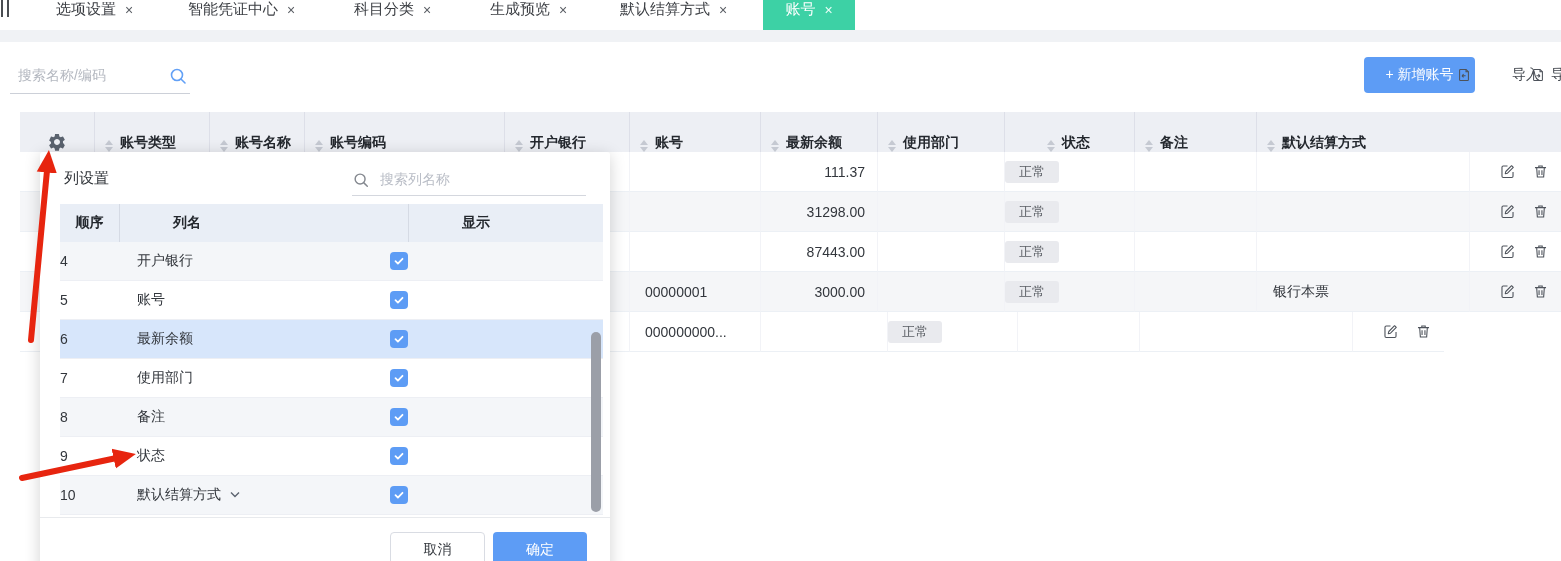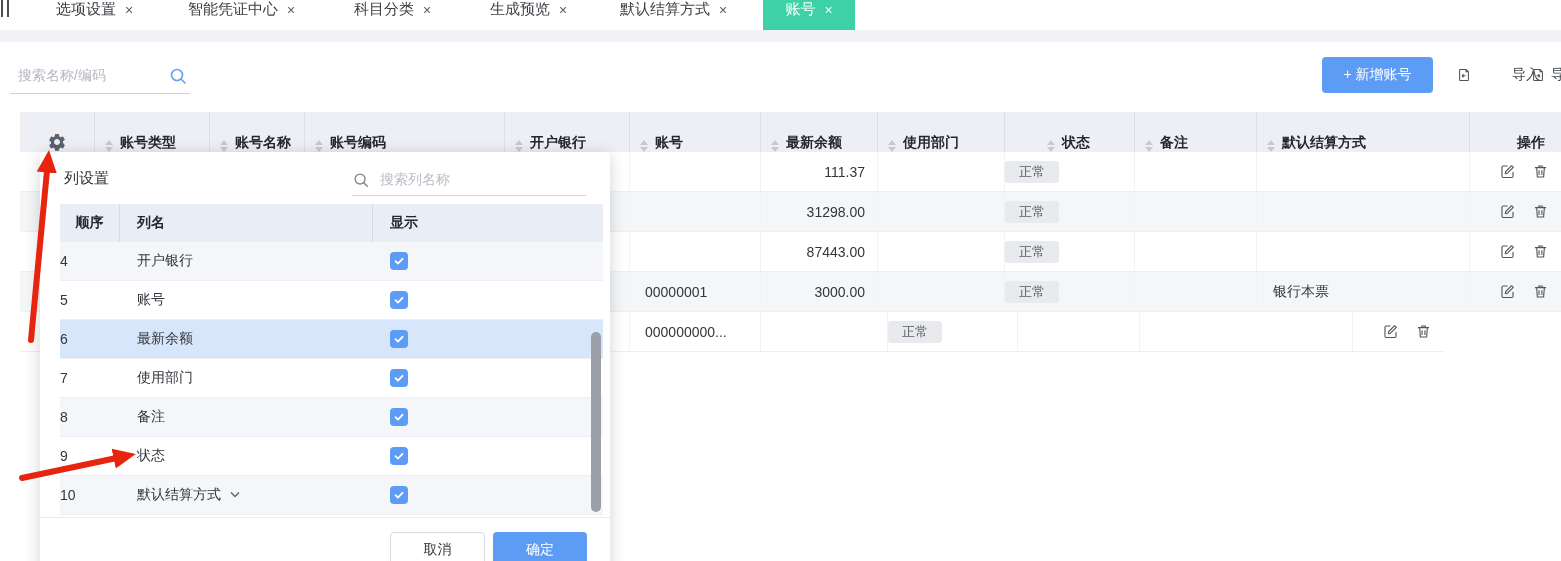--- a/index.html
+++ b/index.html
@@ -19,21 +19,21 @@
           border-left:2px solid #4a4d52; border-right:2px solid #4a4d52; }
   .graybar { position:absolute; left:0; top:30px; width:1561px; height:12px; background:#f0f2f5; }
 
   
   .main-search { position:absolute; left:10px; top:58px; width:180px; height:36px;
                  border-bottom:1px solid #ccd0d8; display:flex; align-items:center; }
   .main-search .ph { padding-left:8px; font-size:14px; color:#b4b8c0; flex:1; }
   .main-search .sicon { color:#62a0f6; width:20px; height:20px; margin-right:2px; }
   .gray-sicon { color:#84888f; width:18px; height:18px; }
 
-  .btn-add { position:absolute; left:1322px; top:57px; width:111px; height:36px; background:#5d9cf5;
+  .btn-add { position:absolute; left:1364px; top:57px; width:111px; height:36px; background:#5d9cf5;
              color:#fff; font-size:14px; border:none; border-radius:4px; display:flex;
              align-items:center; justify-content:center; cursor:pointer; }
   .io-btn { position:absolute; top:66px; display:flex; align-items:center; gap:5px;
             font-size:14px; color:#43484f; cursor:pointer; background:none; border:none; white-space:nowrap; }
   .io-import { left:1456px;gap:40px; } .io-export { left:1530px; }
 
   
   .tbl { position:absolute; left:20px; top:112px; width:1541px; font-size:14px; }
   .tr { display:flex; height:40px; }
   .thead { background:#edeff4; font-weight:bold; color:#24282e; }
@@ -62,21 +62,21 @@
   .gear { width:20px; height:20px; color:#5a626e; cursor:pointer; }
 
   
   .popup { position:absolute; left:40px; top:152px; width:570px; height:440px; background:#fff;
            border-radius:3px; box-shadow:0 3px 16px rgba(0,0,0,.18); z-index:20; }
   .popup-title { position:absolute; left:24px; top:17px; font-size:15px; color:#2f3338; }
   .popup-search { position:absolute; top:12px; right:24px; width:234px; height:32px;
                   border-bottom:1px solid #d4d7de; display:flex; align-items:center; gap:10px; }
   .popup-search .ph { font-size:14px; color:#b9bdc6; }
   .ptable { position:absolute; left:20px; top:52px; width:543px; font-size:14px; }
-  .phead { display:flex; height:38px; background:#e9eef6; align-items:center; font-weight:bold; color:#24282e; }
+  .phead { display:flex; height:38px; background:#e9eef6; align-items:center; font-weight:bold; color:#24282e;gap:36px; }
   .phead .pc { height:100%; display:flex; align-items:center; }
   .pc-order { flex:0 0 60px; justify-content:center; border-right:1px solid #d5dae4; }
   .pc-name  { flex:0 0 253px; padding-left:17px; border-right:1px solid #d5dae4; }
   .pc-show  { flex:1 1 auto; padding-left:17px; }
   .prow { display:flex; height:39px; align-items:center; border-bottom:1px solid #edeff4; }
   .prow .pc { border-right:none; height:auto; }
   .prow.striped { background:#f4f6f9; }
   .prow.highlight { background:#d7e6fb; }
   .cbx { width:18px; height:18px; background:#5d9cf5; border-radius:4px; display:flex;
          align-items:center; justify-content:center; cursor:pointer; }
@@ -246,23 +246,20 @@
         </span>
         <span>备注</span>
       </div>
     <div class="th c10">
         <span class="sort">
           <i class="up"></i>
           <i class="dn"></i>
         </span>
         <span>默认结算方式</span>
       </div>
-    <div class="th c11">
-        <span>操作</span>
-      </div>
   </div>
 
   <div class="tr">
     <div class="td c0"></div>
       <div class="td c1"></div>
       <div class="td c2"></div>
       <div class="td c3"></div>
       <div class="td c4"></div>
       <div class="td c5"></div>
     <div class="td c6 num">111.37</div>

